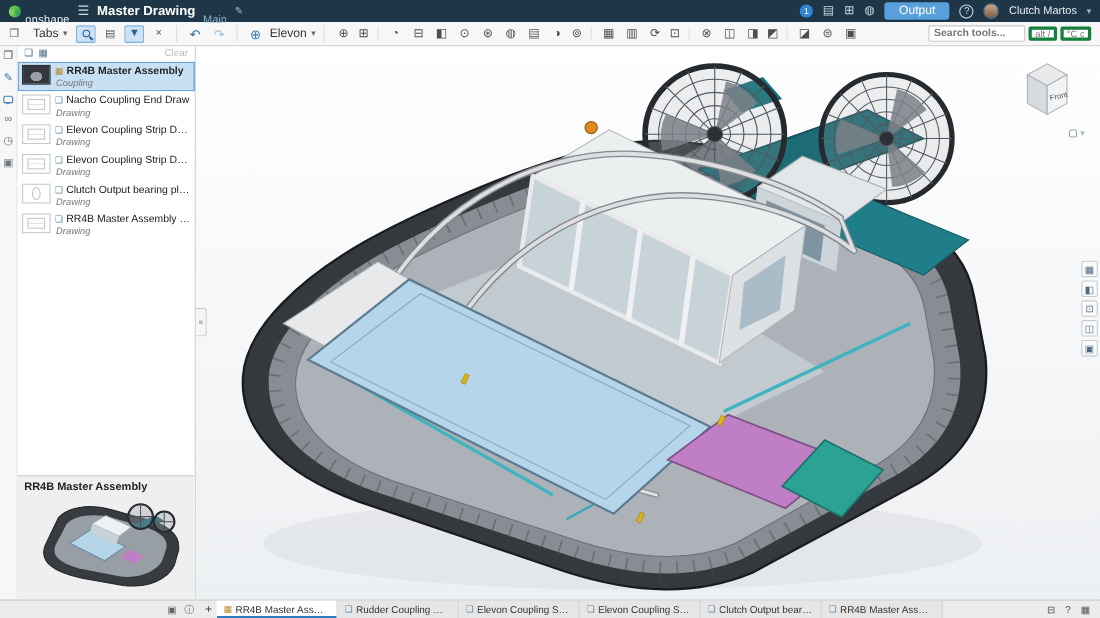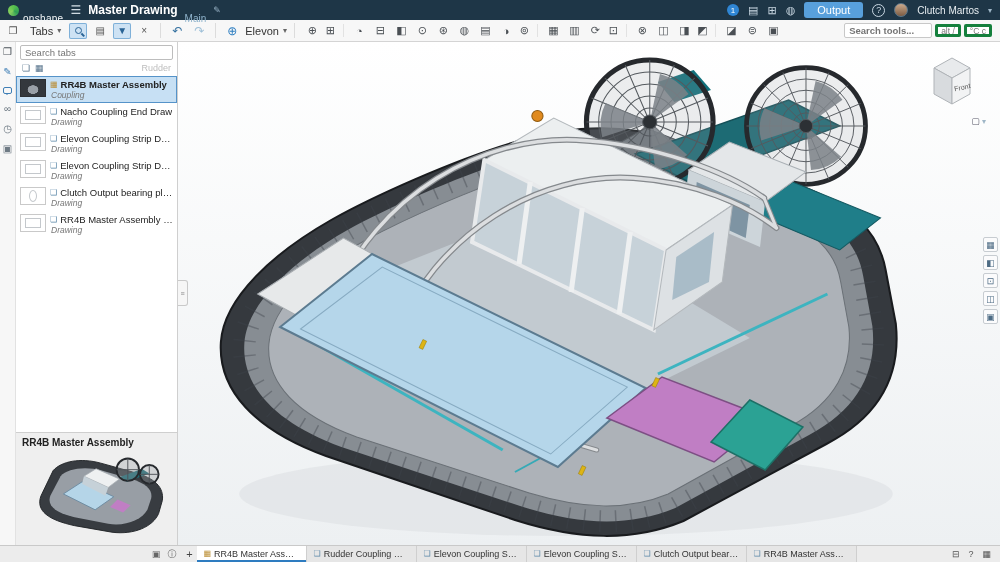--- a/index.html
+++ b/index.html
@@ -177,25 +177,24 @@
 <div class="leftstrip">
   <span class="strip-ic dk">❐</span>
   <span class="strip-ic bl">✎</span>
   <span class="bubble"></span>
   <span class="strip-ic">∞</span>
   <span class="strip-ic">◷</span>
   <span class="strip-ic">▣</span>
 </div>
 
 <div class="panel">
-  <input class="search-tabs" placeholder="Search tabs" style="">
   <div class="chips">
     <span class="chip-ic">❏</span>
     <span class="chip-ic">▦</span>
-    <span class="clear">Rudder</span>
+    <span class="clear">Clear</span>
   </div>
 
   <div class="list">
 
   <div class="item sel" data-kind="assembly">
       <span class="thumb"></span>
       <span class="meta">
         <span class="name">
           <span class="ticon">▦</span>
           <span class="nm">RR4B Master Assembly</span>

